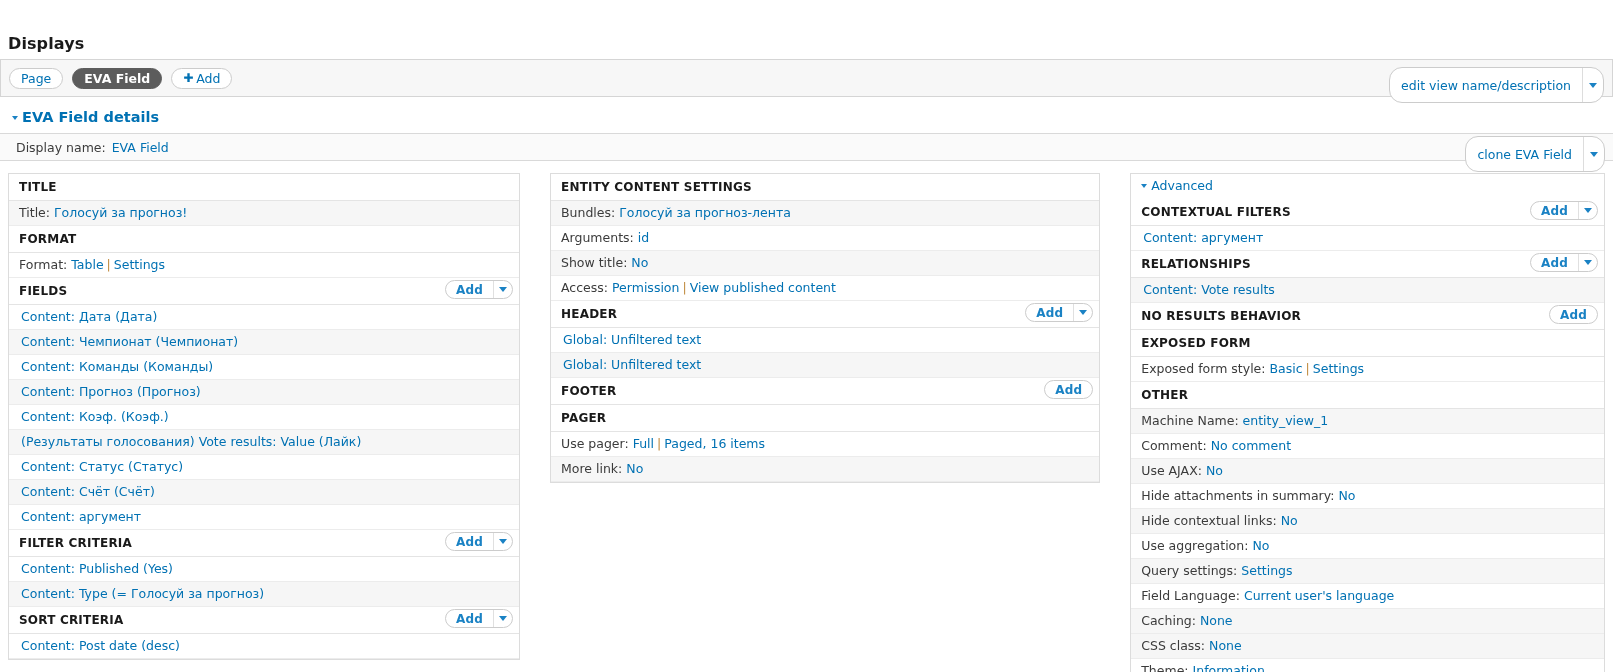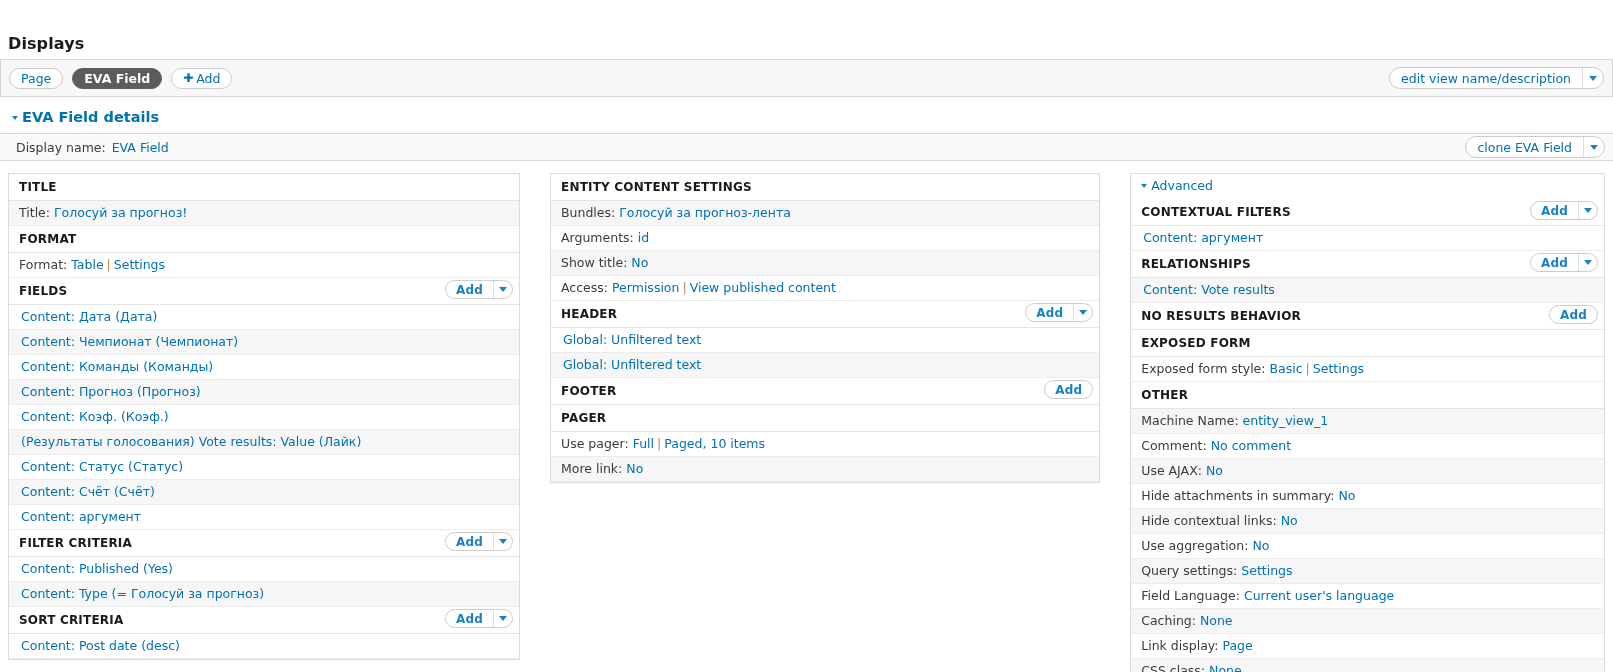--- a/index.html
+++ b/index.html
@@ -65,21 +65,21 @@
     margin-right: 3px;
     font-size: 12px;
   }
   .tabs-bar .btn { margin-right: 9px; }
   .split-btn {
     display: inline-flex;
     align-items: stretch;
     border: 1px solid #ccc;
     border-radius: 13px;
     background: #fff;
-    height: 22px;
+    height: 36px;
     box-sizing: border-box;
     overflow: hidden;
   }
   .split-btn .main {
     display: flex;
     align-items: center;
     padding: 0 11px;
     color: #0071b3;
     font-size: 12.5px;
     cursor: pointer;
@@ -358,21 +358,21 @@
       <span class="act">
         <span class="btn-add">
           <span class="main">Add</span>
         </span>
       </span>
     </div>
 
     <div class="grp-title">PAGER</div>
     <div class="row">
       <span class="lbl">Use pager:</span>
-      <a class="lk">Full</a><span class="sep">|</span><a class="lk">Paged, 10 items</a>
+      <a class="lk">Full</a><span class="sep">|</span><a class="lk">Paged, 16 items</a>
     </div>
     <div class="row alt">
       <span class="lbl">More link:</span>
       <a class="lk">No</a>
     </div>
   </div>
 
   <div class="col col-right">
 
     <div class="adv-toggle">
@@ -450,24 +450,20 @@
       <a class="lk">Settings</a>
     </div>
     <div class="row">
       <span class="lbl">Field Language:</span>
       <a class="lk">Current user's language</a>
     </div>
     <div class="row alt">
       <span class="lbl">Caching:</span>
       <a class="lk">None</a>
     </div>
-    <div class="row">
-      <span class="lbl">Link display:</span>
-      <a class="lk">Page</a>
-    </div>
     <div class="row alt">
       <span class="lbl">CSS class:</span>
       <a class="lk">None</a>
     </div>
     <div class="row">
       <span class="lbl">Theme:</span>
       <a class="lk">Information</a>
     </div>
   </div>
 </div>

